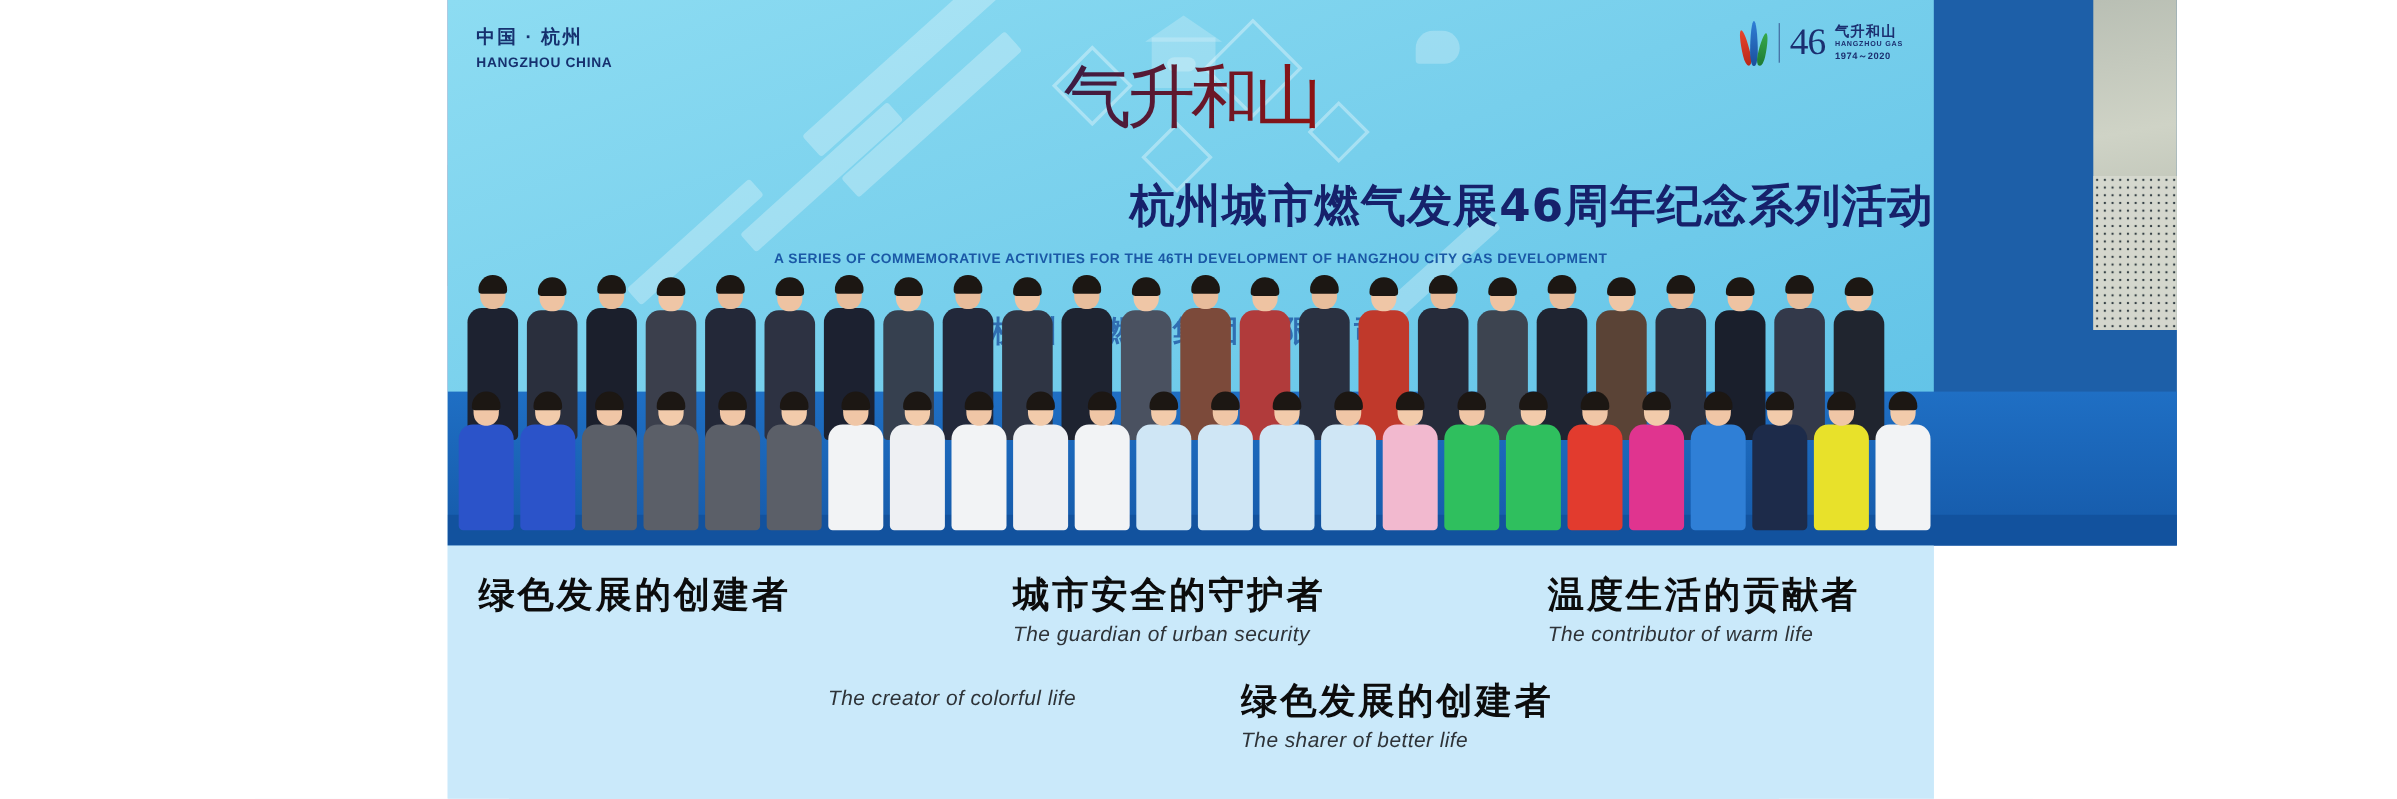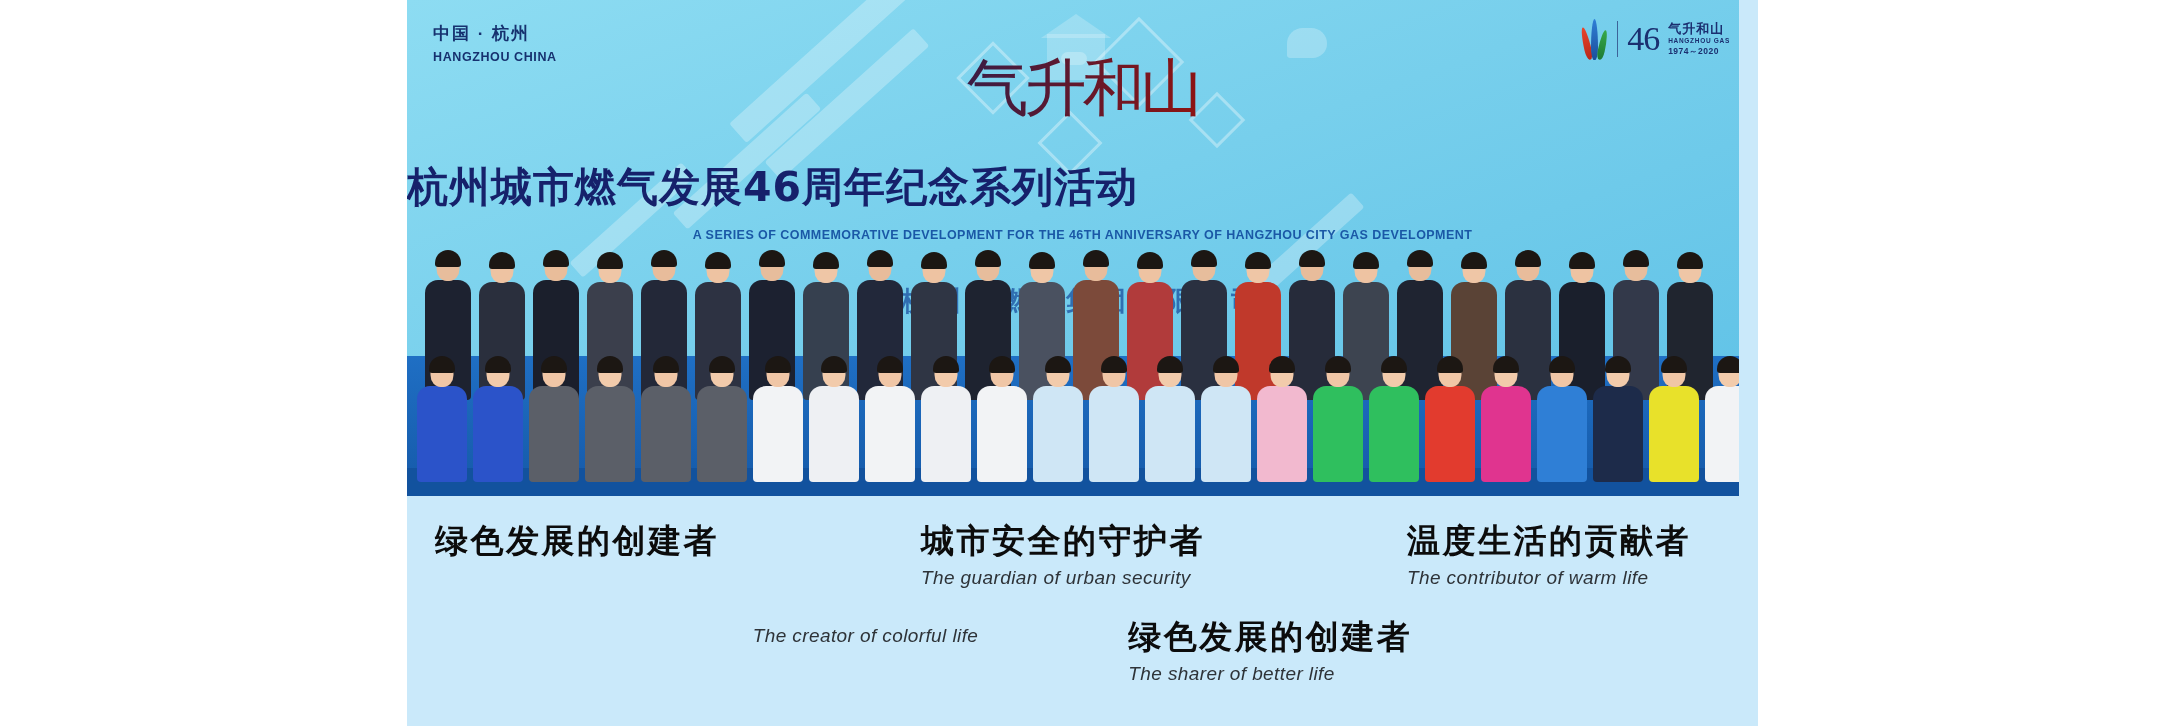--- a/index.html
+++ b/index.html
@@ -8,22 +8,22 @@
   .page{position:relative;width:2179px;height:726px;background:#ffffff;}
 
   
   .content-col{
     position:absolute;left:407px;top:0;width:1351px;height:726px;
     background:#cae9fa;
   }
 
   
   .photo{
-    position:absolute;left:407px;top:0;width:1300px;height:496px;
-    overflow:hidden;background:#1d5fa8;padding-left:32px;
+    position:absolute;left:407px;top:0;width:1572px;height:496px;
+    overflow:hidden;background:#1d5fa8;
   }
 
   
   .venue{position:absolute;top:0;height:300px;background:
       linear-gradient(170deg,#b9bfb4 0%, #cfd3c6 40%, #a9b0a4 100%);}
   .venue.left{left:0;width:165px;height:260px;}
   .venue.right{right:0;width:76px;height:300px;}
   .venue .perf{
     position:absolute;left:0;right:0;bottom:0;height:110px;
     background-image:radial-gradient(#3c4a52 1px, transparent 1.2px);
@@ -74,21 +74,21 @@
     position:absolute;left:0;right:0;top:46px;text-align:center;
     font-family:"DejaVu Sans",sans-serif;font-size:62px;font-weight:400;
     letter-spacing:-4px;
     background:linear-gradient(90deg,#121a4a 0%,#16205a 34%,#8b1414 58%,#d71313 100%);
     -webkit-background-clip:text;background-clip:text;color:transparent;
     text-shadow:none;
   }
 
   
   .led-h1{
-    position:absolute;left:0;right:0;top:160px;text-align:left;
+    position:absolute;left:0;right:0;top:160px;text-align:right;
     color:#16216b;font-size:41px;font-weight:700;letter-spacing:1px;
     font-family:"DejaVu Sans",sans-serif;
   }
   .led-sub{
     position:absolute;left:0;right:0;top:228px;text-align:center;
     color:#1a58a6;font-size:12.5px;font-weight:700;letter-spacing:.45px;
   }
   .led-backtext{
     position:absolute;left:0;right:0;top:283px;text-align:center;
     color:#1a4f9e;font-size:27px;font-weight:700;letter-spacing:6px;opacity:.75;
@@ -164,21 +164,21 @@
         <div class="logo-46">46</div>
         <div class="logo-txt">
           <div class="t1">气升和山</div>
           <div class="t2">HANGZHOU GAS</div>
           <div class="t3">1974～2020</div>
         </div>
       </div>
 
       <div class="art-title">气升和山</div>
       <div class="led-h1">杭州城市燃气发展46周年纪念系列活动</div>
-      <div class="led-sub">A SERIES OF COMMEMORATIVE DEVELOPMENT FOR THE 46TH ANNIVERSARY OF HANGZHOU CITY GAS DEVELOPMENT</div>
+      <div class="led-sub">A SERIES OF COMMEMORATIVE ACTIVITIES FOR THE 46TH DEVELOPMENT OF HANGZHOU CITY GAS DEVELOPMENT</div>
       <div class="led-backtext">杭州市燃气集团有限公司</div>
     </div>
 
     <div class="stage"></div>
 
     <div class="crowd">
 
       <div class="p" style="left:18px;width:46px;height:120px;bottom:96px;background:#1d2230;">
           <span class="head" style="background:#e7bd9c"></span>
           <span class="hair"></span>

